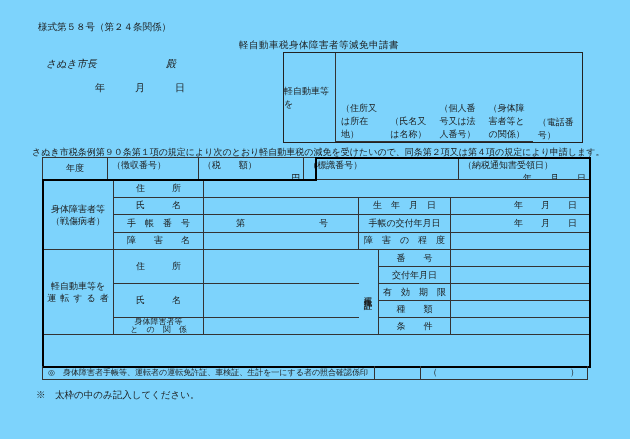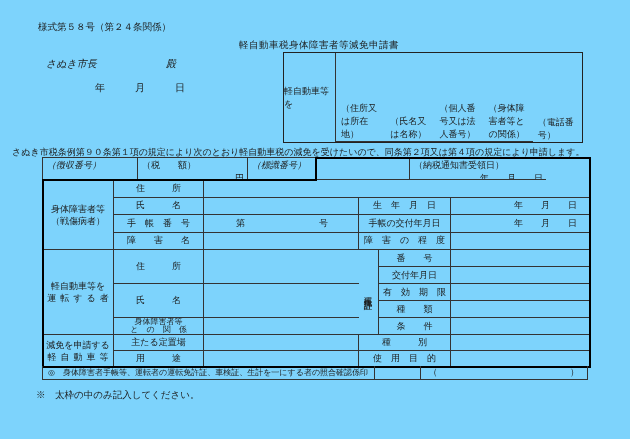--- a/index.html
+++ b/index.html
@@ -15,28 +15,28 @@
   .page-title{left:4px;top:39px;width:630px;text-align:center;font-size:9.5px;letter-spacing:.5px;}
   .addressee-line{left:46px;top:57px;width:130px;display:flex;justify-content:space-between;font-size:10px;font-style:italic;}
   .date-line{left:95px;top:81px;font-size:10px;}
   
   .taxpayer-box{left:283px;top:52px;width:300px;height:91px;border:1.4px solid #222;display:flex;box-sizing:border-box;}
   .taxpayer-label{width:52px;border-right:1px solid #333;display:flex;align-items:center;justify-content:center;font-size:9px;box-sizing:border-box;}
   .taxpayer-rows{flex:1;display:flex;flex-direction:row;align-items:flex-end;}
   .taxpayer-row{flex:1;border-bottom:1px solid #333;display:flex;align-items:center;padding-left:5px;font-size:9px;box-sizing:border-box;}
   .taxpayer-row:last-child{border-bottom:none;margin-top:36px;}
   
-  .sentence{left:12px;top:146px;font-size:9px;white-space:nowrap;}
+  .sentence{left:32px;top:146px;font-size:9px;white-space:nowrap;}
   
   .main-table{left:42px;top:157px;width:546px;height:209px;border:1px solid #333;box-sizing:content-box;font-size:9px;}
   .row{display:flex;}
   .cell{box-sizing:border-box;border-right:1px solid #333;border-bottom:1px solid #333;
         display:flex;align-items:center;justify-content:center;overflow:hidden;}
   .cell.last{border-right:none;}
-  .tl{align-items:flex-start;justify-content:flex-start;padding:1px 0 0 4px;font-style:italic;}
+  .tl{align-items:flex-start;justify-content:flex-start;padding:1px 0 0 4px;}
   .section{display:flex;}
   .slabel{width:71px;border-right:1px solid #333;border-bottom:1px solid #333;box-sizing:border-box;
           display:flex;flex-direction:column;align-items:center;justify-content:center;line-height:12px;}
   .srows{flex:1;display:flex;flex-direction:column;}
   
   .w-h1{width:68px}.w-h2{width:95px}.w-h3{width:110px}.w-h4{width:162px}.w-h5{width:136px}
   .w-flabel{width:90px}.w-fill1{width:155px}.w-mid{width:92px}.w-fill2{width:138px}
   .w-lic{width:20px}.w-liclabel{width:72px}
   .w-s1{width:333px}.w-s2{width:46px}.w-s3{width:167px}
   
@@ -82,20 +82,21 @@
       <div class="taxpayer-row">（身体障害者等との関係）</div>
       <div class="taxpayer-row">（電話番号）</div>
     </div>
   </div>
 
   <div class="abs sentence">さぬき市税条例第９０条第１項の規定により次のとおり軽自動車税の減免を受けたいので、同条第２項又は第４項の規定により申請します。</div>
 
   <div class="abs main-table">
 
     <div class="row h-header">
+      <div class="cell w-h1">年度</div>
       <div class="cell w-h2 tl">（徴収番号）</div>
       <div class="cell w-h3 headcell">
         <div class="hc-top">（税　　額）</div>
         <div class="hc-bottom">円</div>
       </div>
       <div class="cell w-h4 tl">（標識番号）</div>
       <div class="cell w-h5 headcell last">
         <div class="hc-top">（納税通知書受領日）</div>
         <div class="hc-bottom">年　　月　　日</div>
       </div>
@@ -179,40 +180,20 @@
             <div class="cell w-fill2 last"></div>
           </div>
           <div class="row h-s2">
             <div class="cell w-liclabel">条　　件</div>
             <div class="cell w-fill2 last"></div>
           </div>
         </div>
       </div>
     </div>
 
-    <div class="section">
-      <div class="slabel" style="height:32px;border-bottom:none;">
-        <span>減免を申請する</span>
-        <span class="sp2">軽自動車等</span>
-      </div>
-      <div class="srows">
-        <div class="row h-s3">
-          <div class="cell w-flabel">主たる定置場</div>
-          <div class="cell w-fill1"></div>
-          <div class="cell w-mid">種　　　別</div>
-          <div class="cell w-fill2 last"></div>
-        </div>
-        <div class="row h-s3">
-          <div class="cell w-flabel">用　　　途</div>
-          <div class="cell w-fill1"></div>
-          <div class="cell w-mid">使　用　目　的</div>
-          <div class="cell w-fill2 last"></div>
-        </div>
-      </div>
-    </div>
 
     <div class="bold" style="left:272px;top:-1px;width:276px;height:2.4px;"></div>
     <div class="bold" style="left:272px;top:-1px;width:2.4px;height:24px;"></div>
     <div class="bold" style="left:-1px;top:21px;width:275px;height:2.4px;"></div>
     <div class="bold" style="left:-1px;top:21px;width:2.4px;height:189px;"></div>
     <div class="bold" style="left:-1px;top:208px;width:548px;height:2.4px;"></div>
     <div class="bold" style="left:545.6px;top:-1px;width:2.4px;height:211px;"></div>
   </div>
 
   <div class="abs stamp-row">

